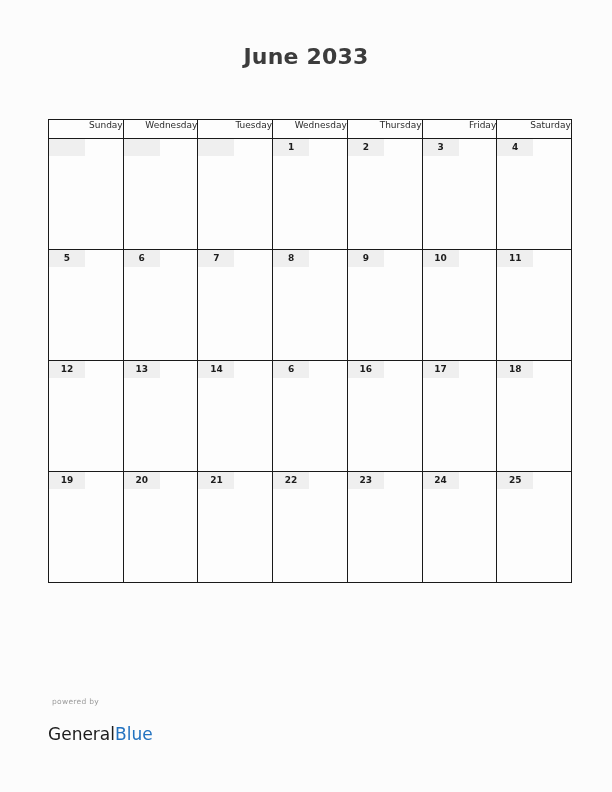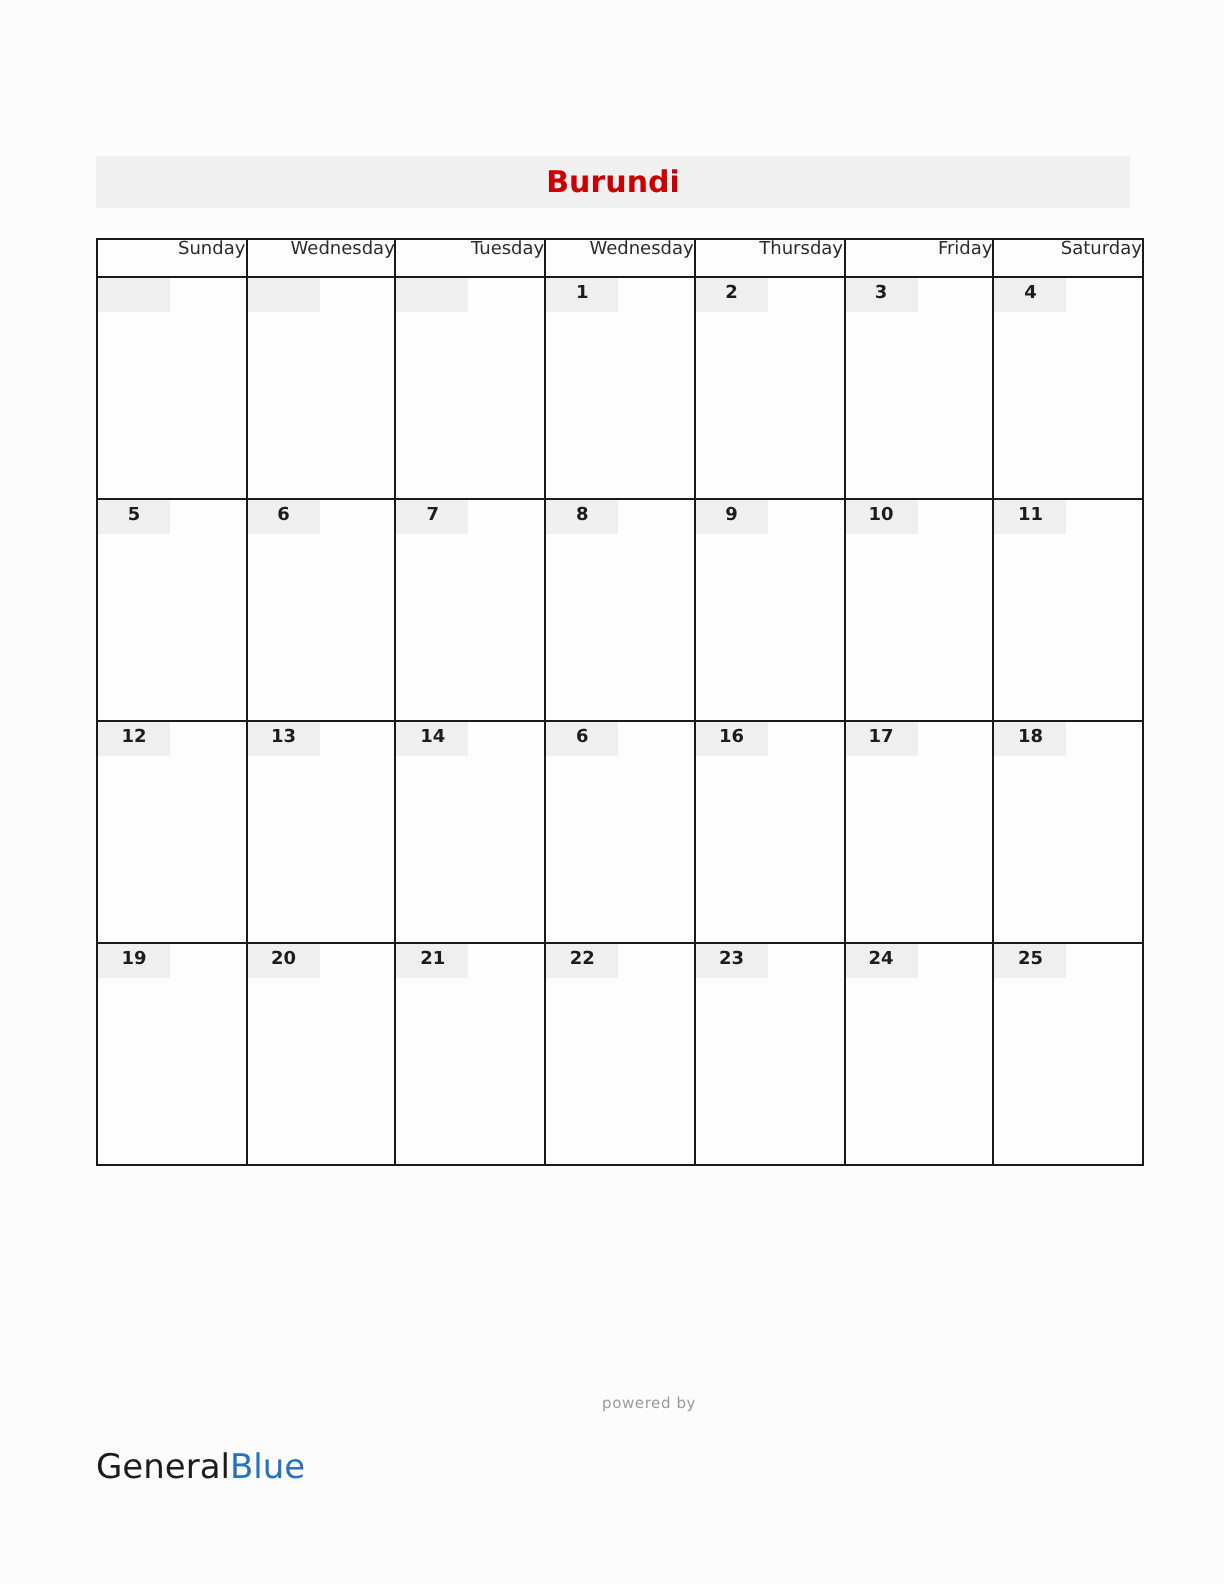--- a/index.html
+++ b/index.html
@@ -106,46 +106,43 @@
   .footer {
     position: absolute;
     left: 48px;
     top: 697px;
     width: 300px;
   }
   .powered {
     font-size: 7.5px;
     color: #9a9a9a;
     letter-spacing: 0.3px;
-    margin-left: 16px;
+    margin-left: 4px;
     line-height: 10px;
-    text-align: right;
   }
   .brand {
     font-size: 17px;
     font-weight: normal;
     line-height: 20px;
     margin-top: 17px;
   }
   .brand .general {
     color: #1c1c1c;
   }
   .brand .blue {
     color: #2272c0;
   }
 </style>
 </head>
 <body>
 
 <div class="page">
 
-
-  <div class="subtitle-band">
-    <div class="subtitle-text">Burundi</div>
-  </div>
+  <div class="title">June 2033</div>
+
 
   <table class="calendar">
     <thead>
       <tr>
         <th>Sunday</th>
         <th>Wednesday</th>
         <th>Tuesday</th>
         <th>Wednesday</th>
         <th>Thursday</th>
         <th>Friday</th>

